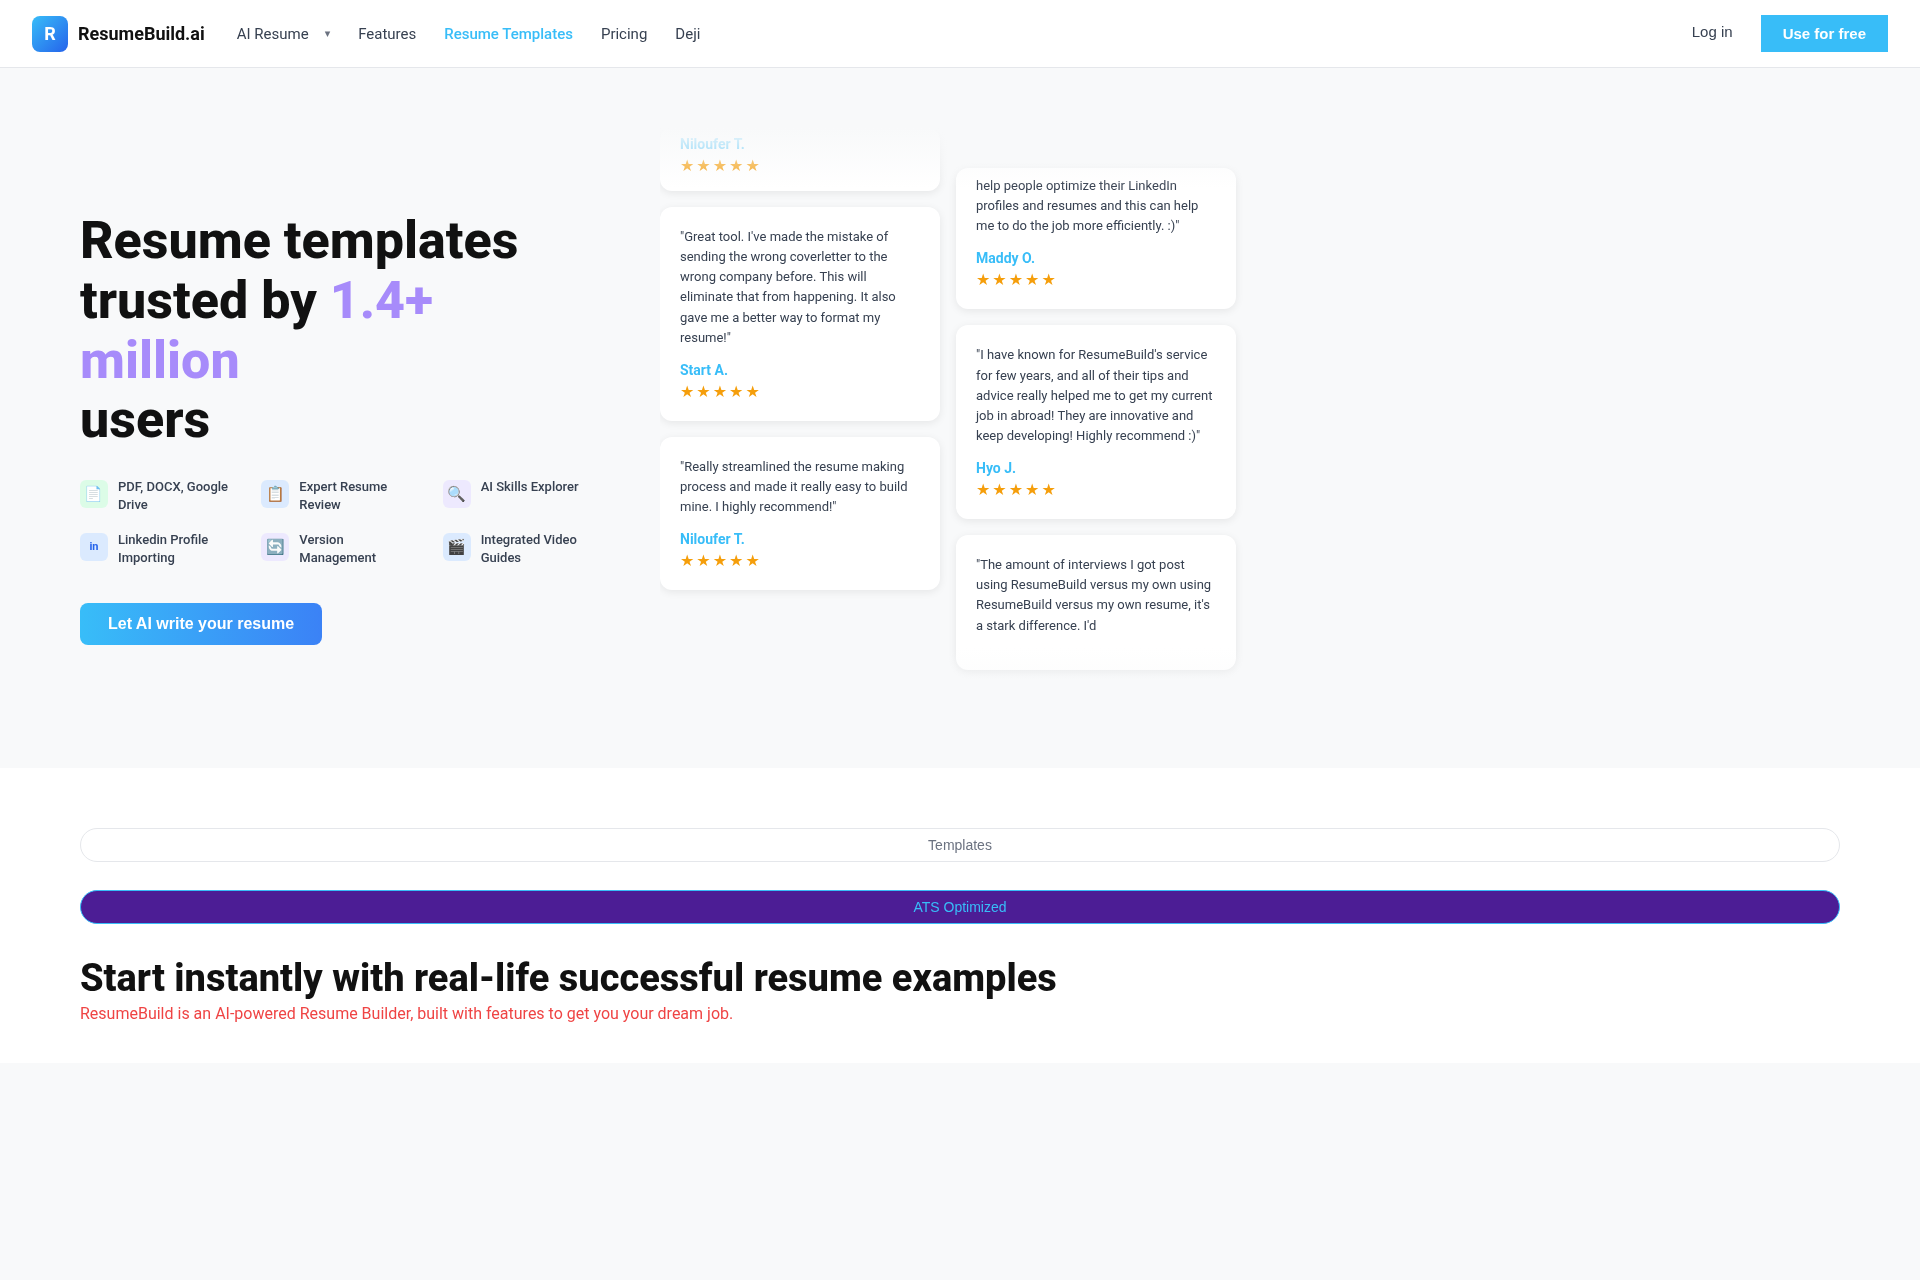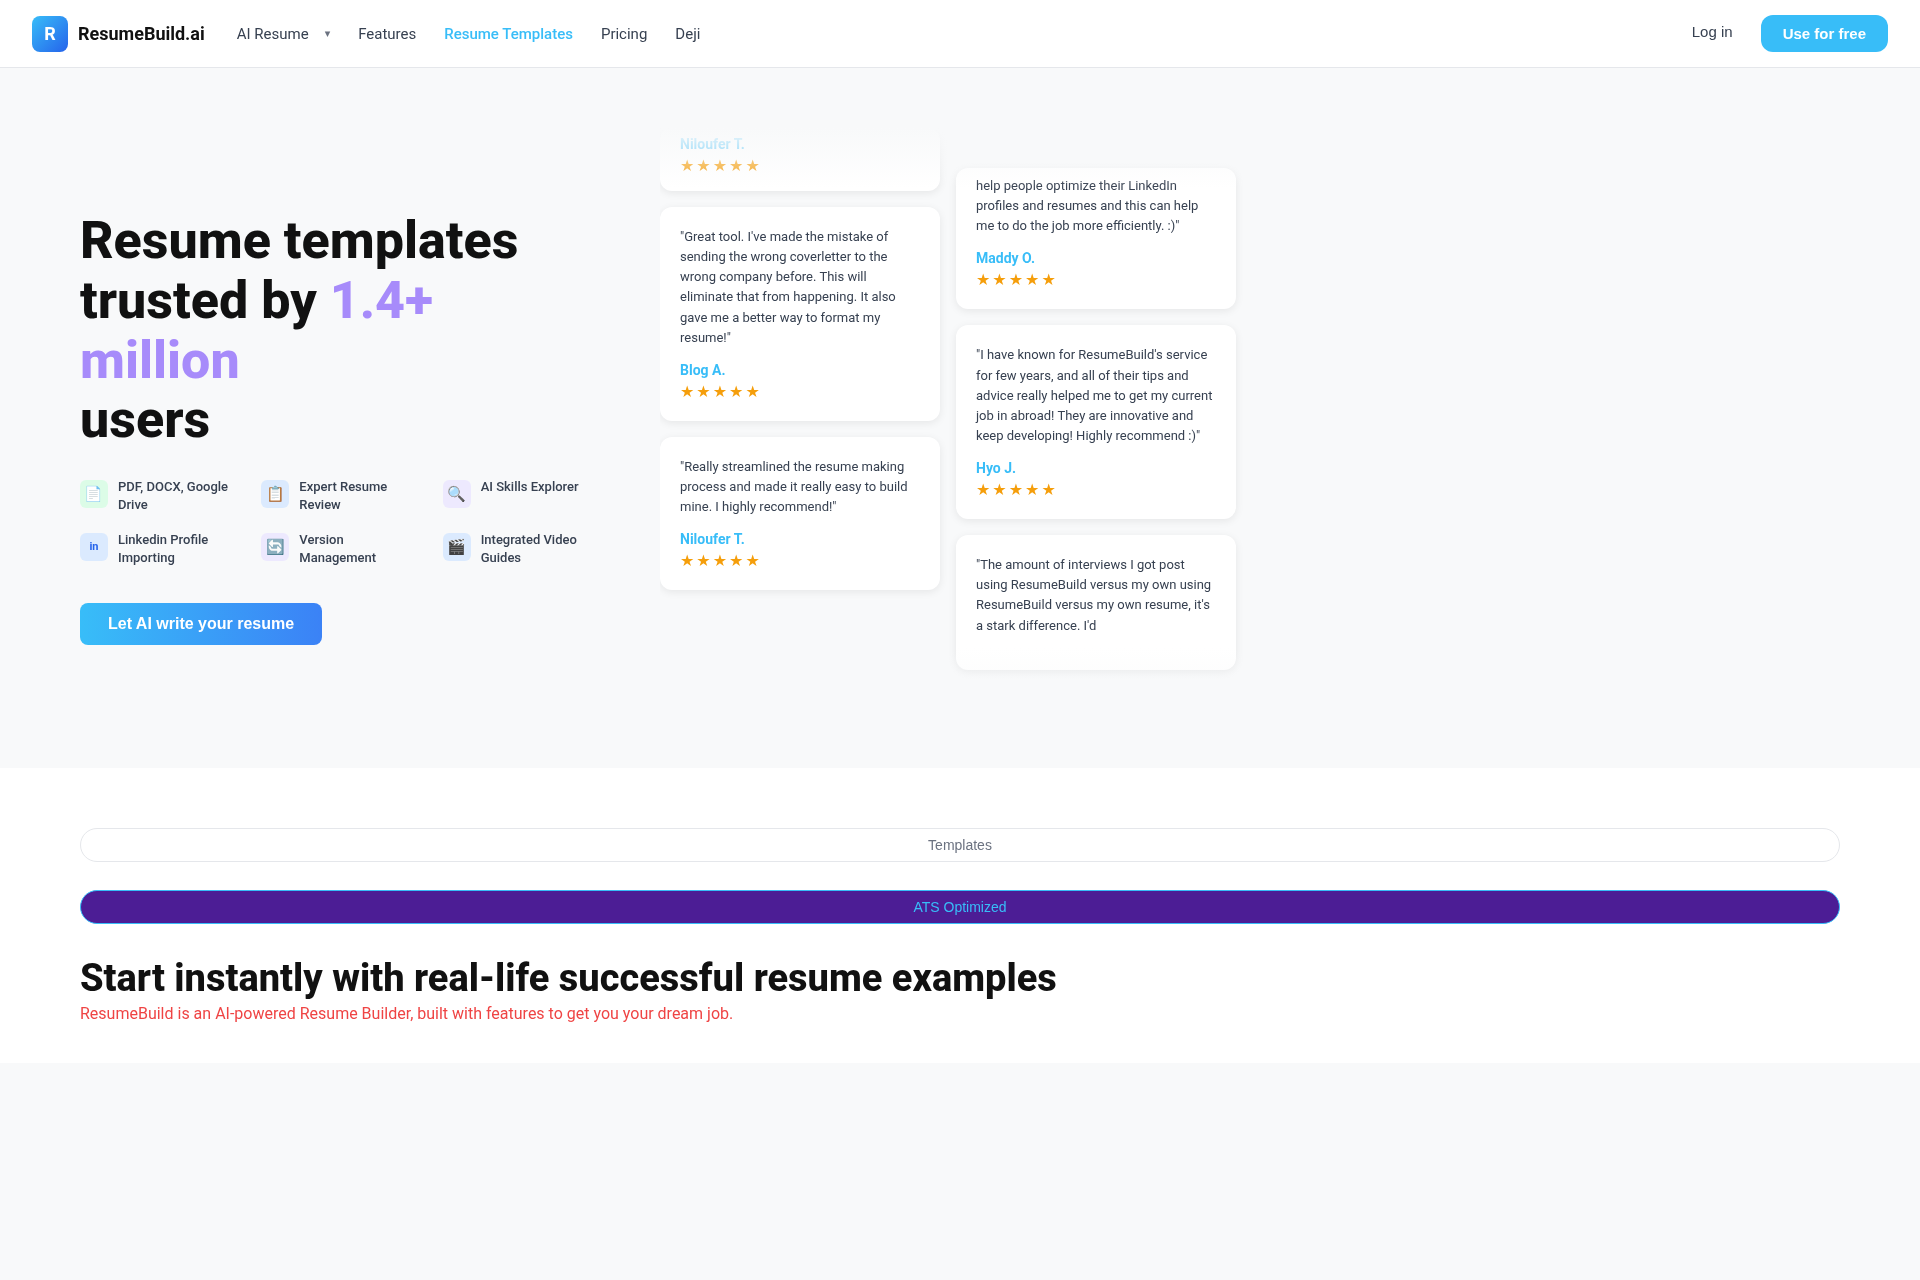--- a/index.html
+++ b/index.html
@@ -21,21 +21,21 @@
     }
     .nav-logo-text { font-size: 18px; font-weight: 700; color: #111; }
     .nav-links { display: flex; align-items: center; gap: 28px; flex: 1; }
     .nav-link { font-size: 15px; color: #374151; text-decoration: none; cursor: pointer; }
     .nav-link.active { color: #38bdf8; font-weight: 500; }
     .nav-link-dropdown { display: flex; align-items: center; gap: 16px; }
     .nav-link-dropdown .chevron { font-size: 11px; color: #6b7280; }
     .nav-right { display: flex; align-items: flex-start; gap: 12px; margin-left: auto; }
     .btn-login { font-size: 15px; color: #374151; background: none; border: none; cursor: pointer; padding: 8px 16px; }
     .btn-cta {
-      background: #38bdf8; color: #fff; border: none; border-radius: 12px;
+      background: #38bdf8; color: #fff; border: none; border-radius: 0;
       padding: 10px 22px; font-size: 15px; font-weight: 600; cursor: pointer;
     }
 
     
     .main-content {
       padding-top: 68px;
       min-height: 100vh;
     }
 
     
@@ -217,21 +217,21 @@
 
       <div class="testimonial-col left">
 
         <div class="testimonial-card" style="padding-top:8px;padding-bottom:16px;">
           <div class="testimonial-author">Niloufer T.</div>
           <div class="stars">★★★★★</div>
         </div>
 
         <div class="testimonial-card">
           <p class="testimonial-text">"Great tool. I've made the mistake of sending the wrong coverletter to the wrong company before. This will eliminate that from happening. It also gave me a better way to format my resume!"</p>
-          <div class="testimonial-author">Blog A.</div>
+          <div class="testimonial-author">Start A.</div>
           <div class="stars">★★★★★</div>
         </div>
 
         <div class="testimonial-card">
           <p class="testimonial-text">"Really streamlined the resume making process and made it really easy to build mine. I highly recommend!"</p>
           <div class="testimonial-author">Niloufer T.</div>
           <div class="stars">★★★★★</div>
         </div>
       </div>
 

